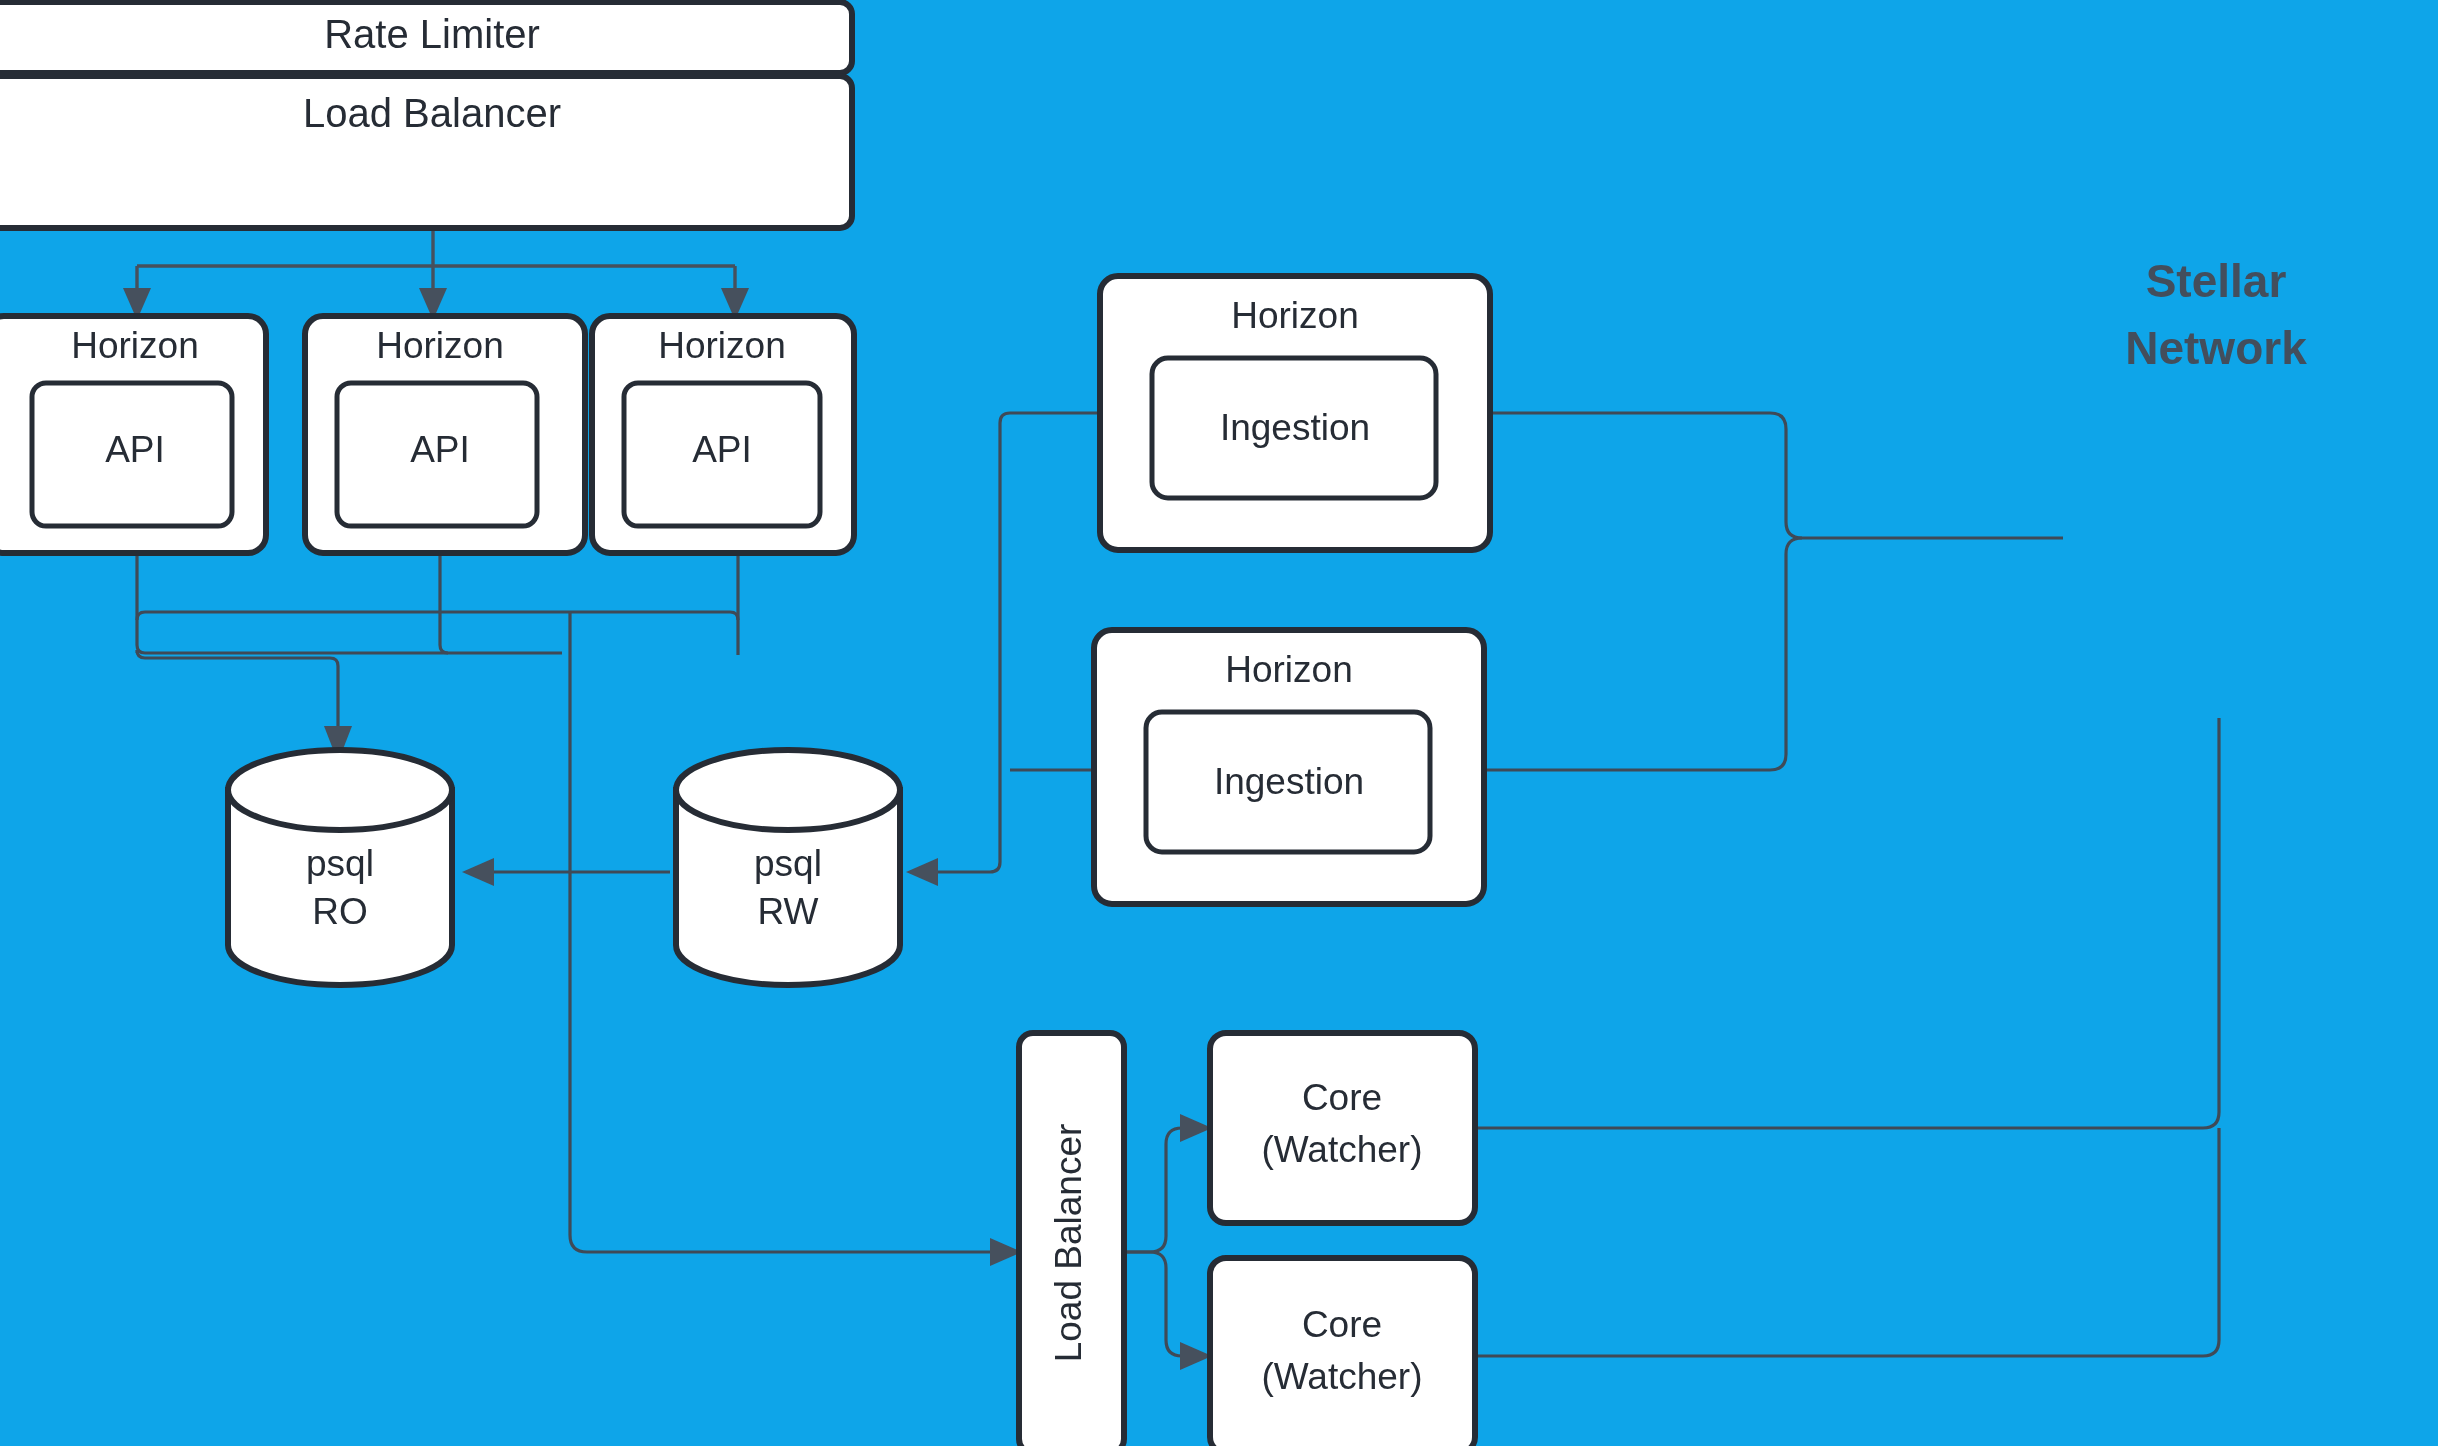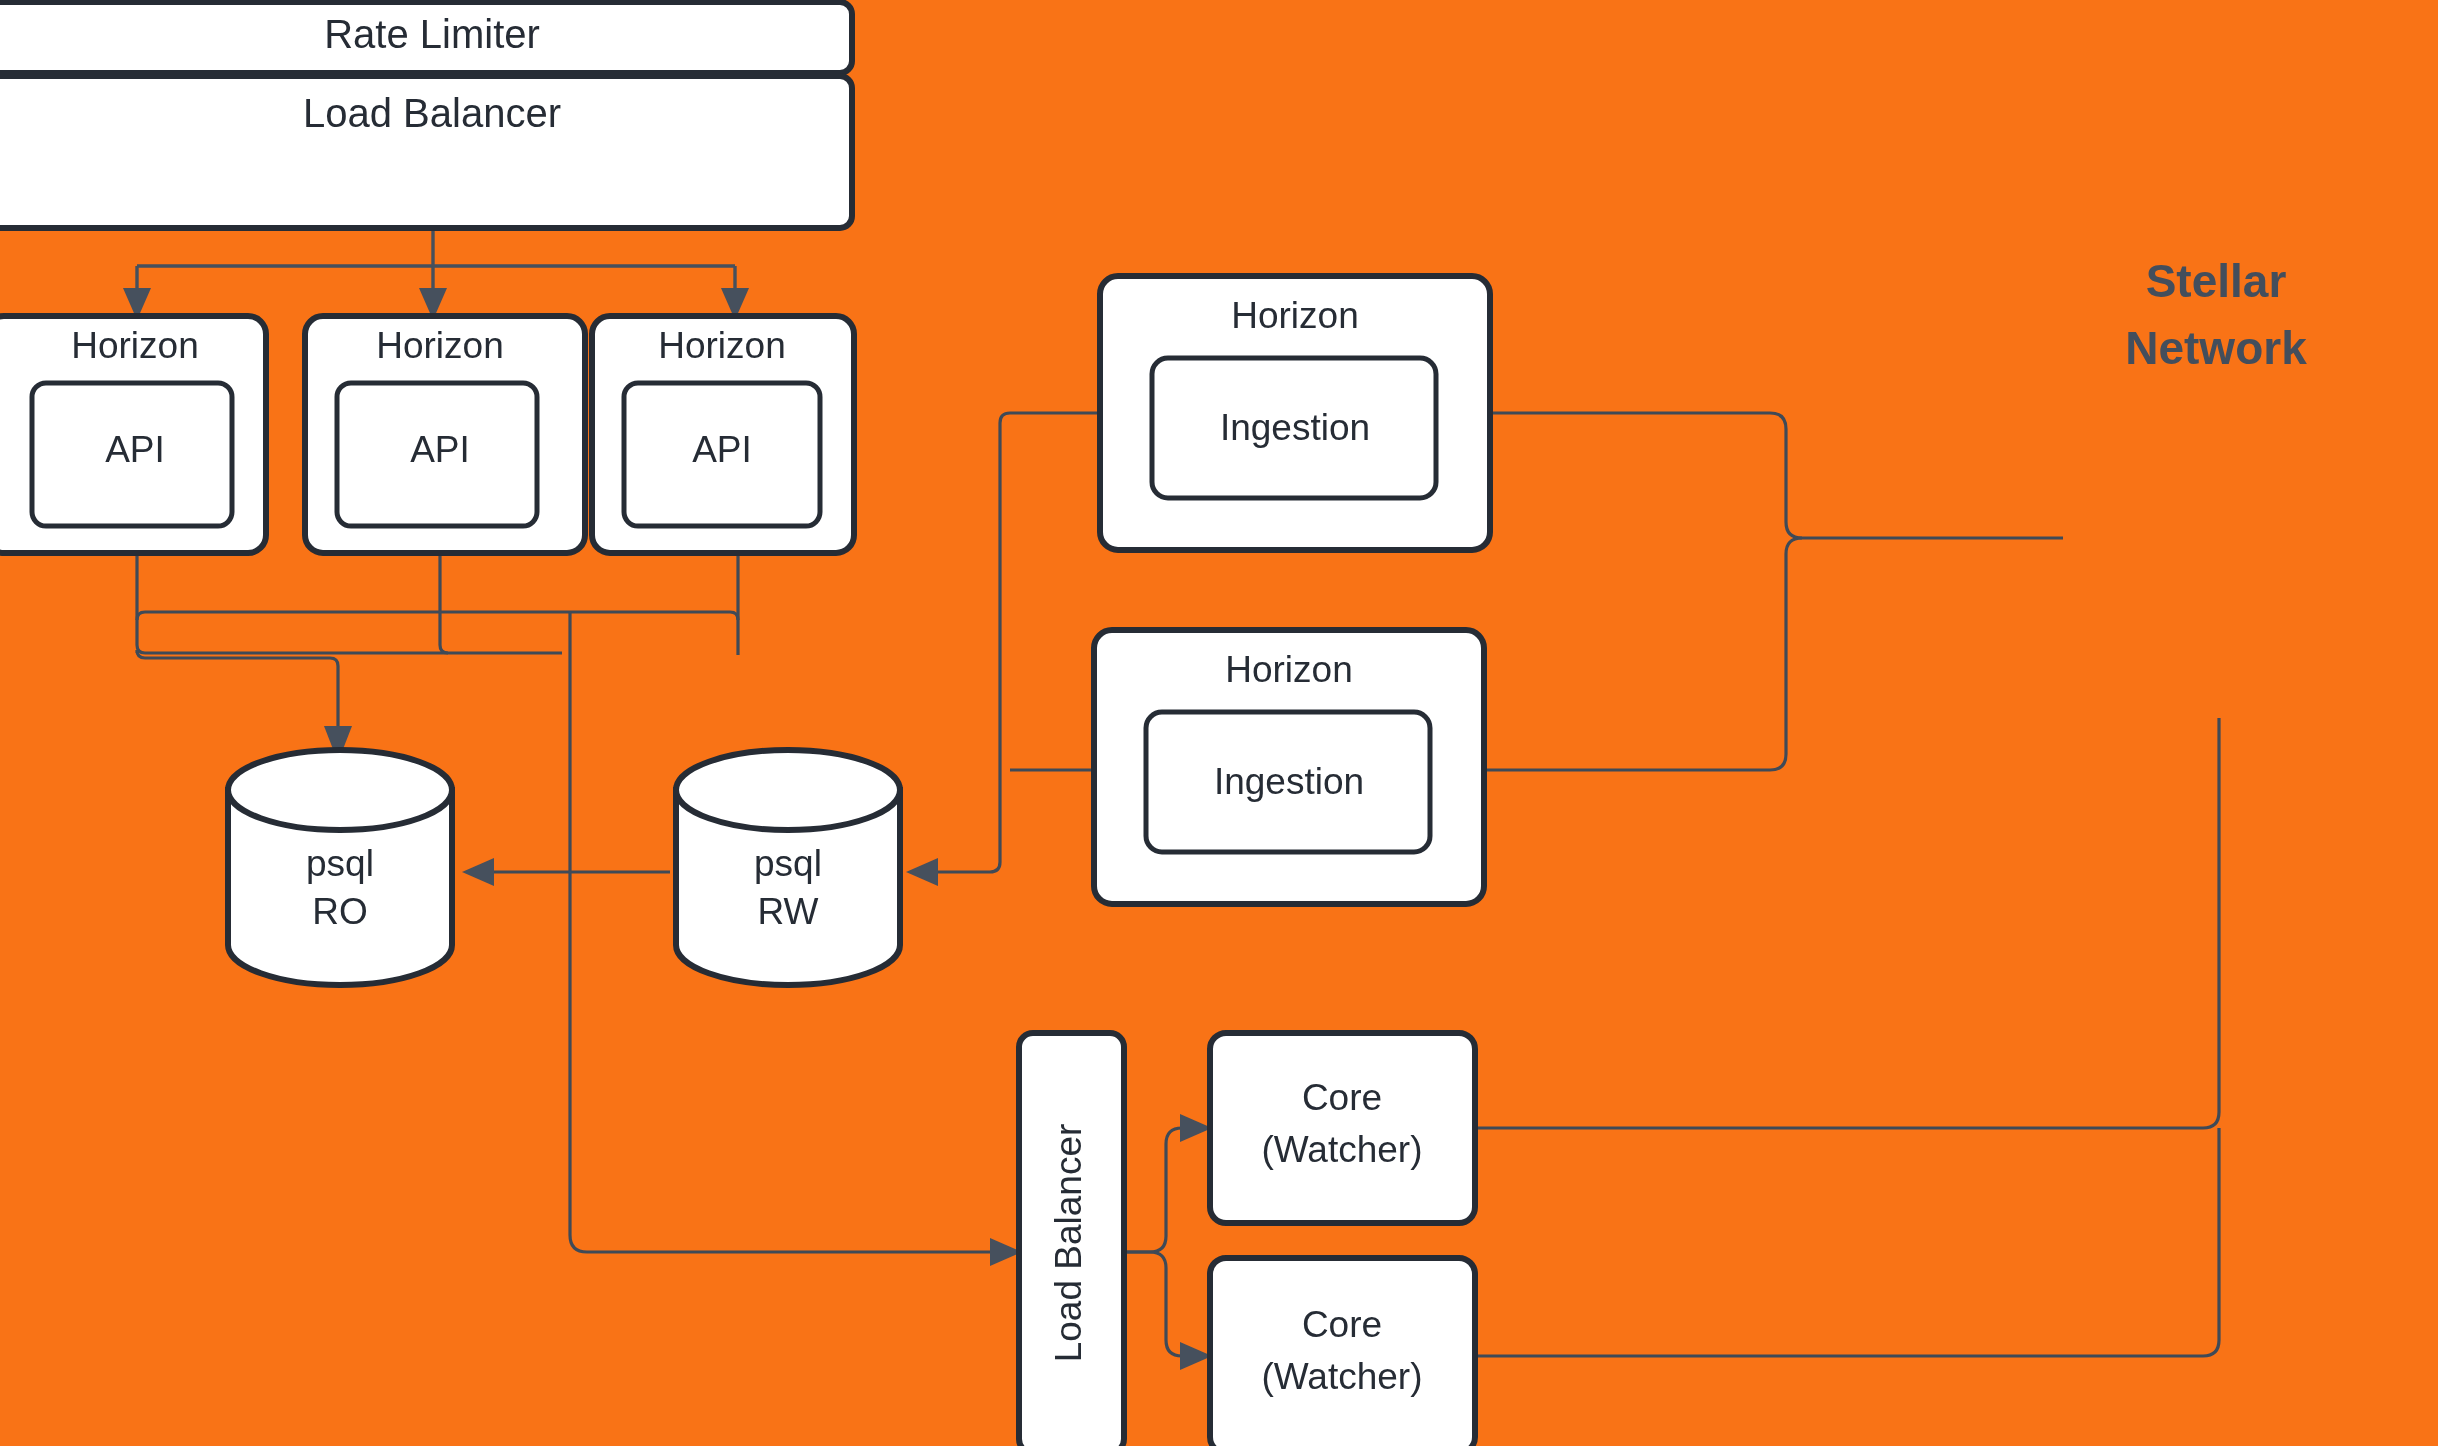--- a/index.html
+++ b/index.html
@@ -4,21 +4,21 @@
 <style>
   html, body {
     margin: 0;
     padding: 0;
     background: #000000;
   }
   #stage {
     position: relative;
     width: 2438px;
     height: 1446px;
-    background: #f97316;
+    background: #0ea5e9;
     overflow: hidden;
     font-family: "Liberation Sans", sans-serif;
   }
   svg#diagram {
     position: absolute;
     top: 0; left: 0;
     width: 2438px;
     height: 1446px;
   }
   .node-box {

